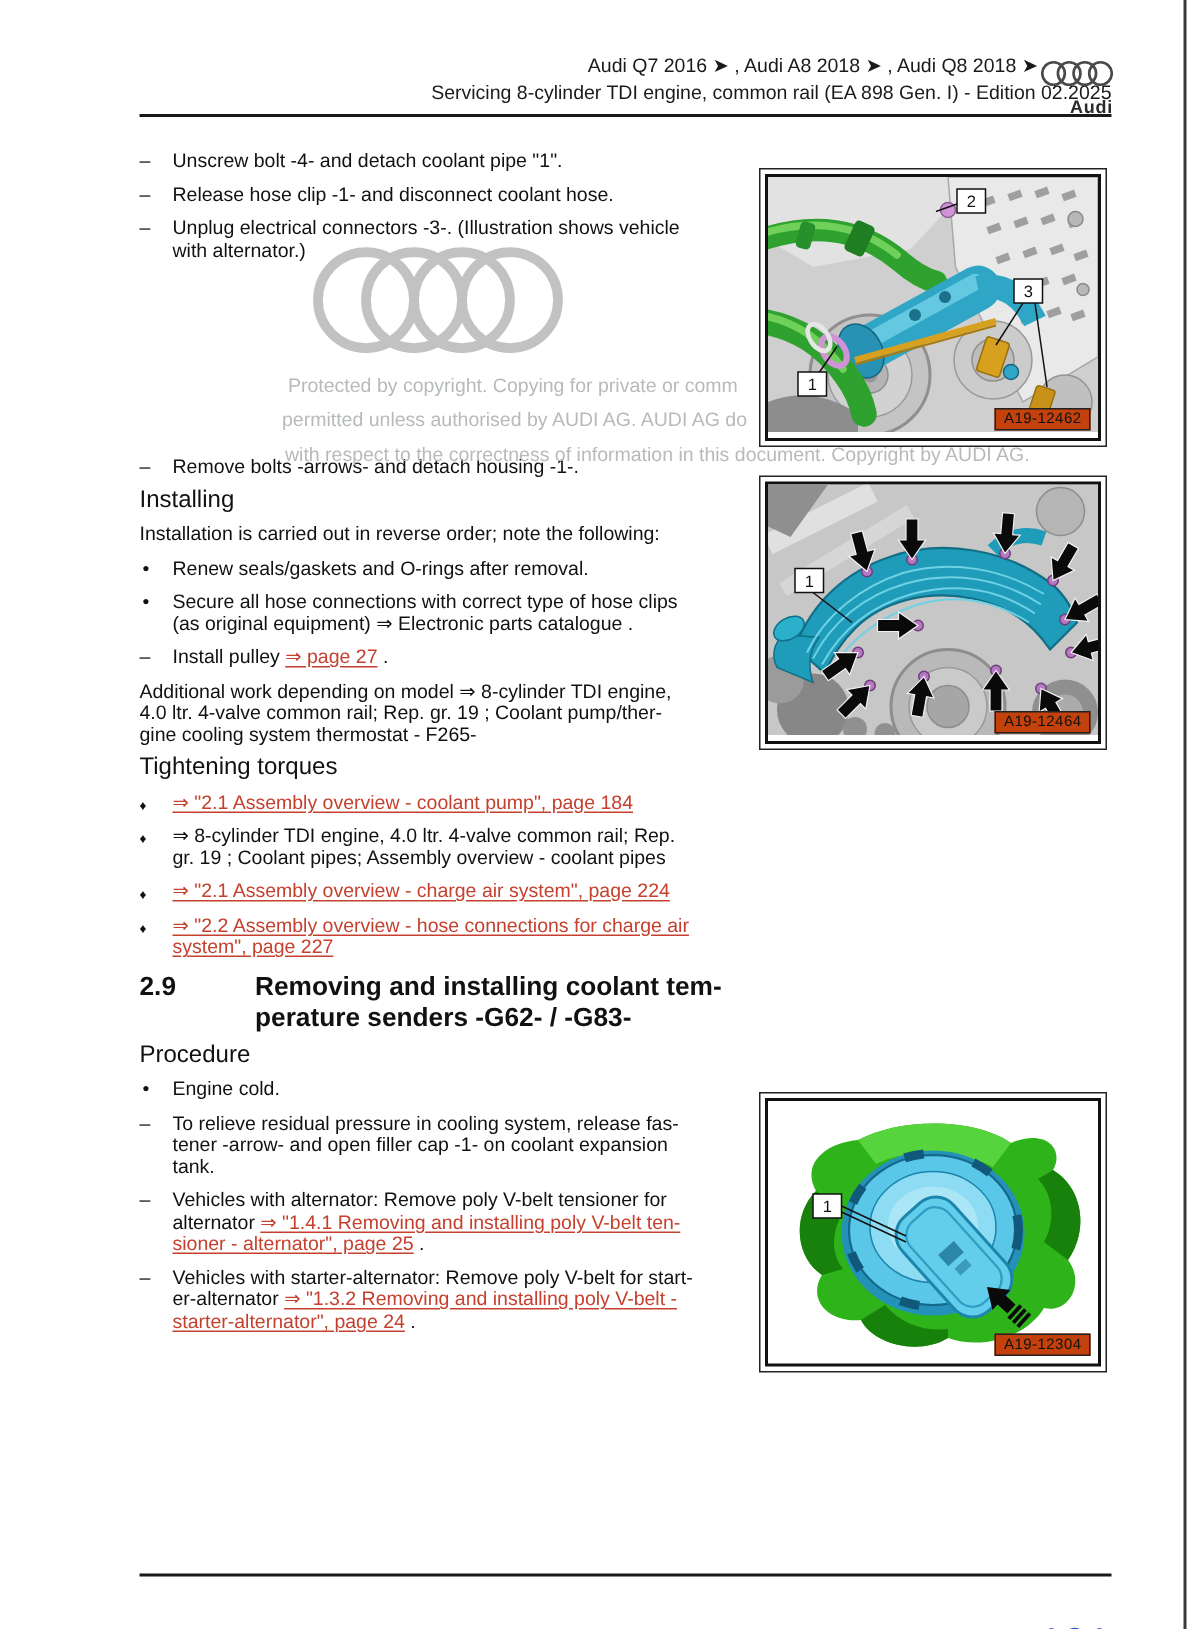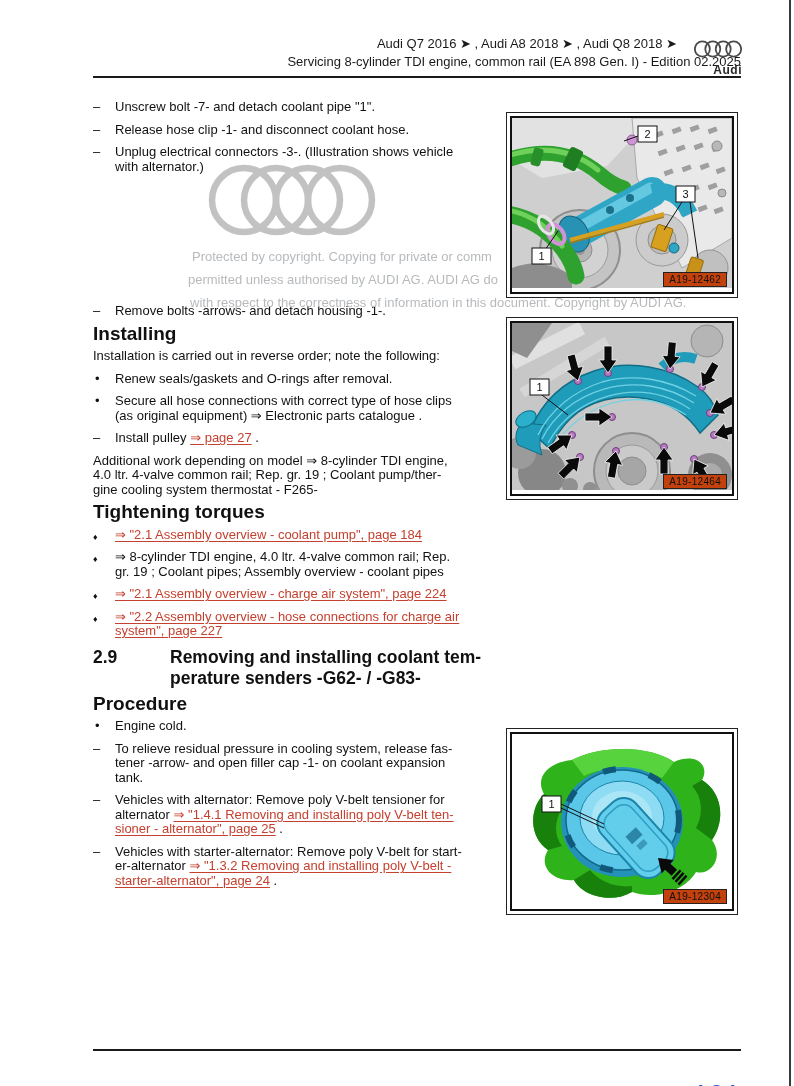--- a/index.html
+++ b/index.html
@@ -19,41 +19,41 @@
   .wm-text{position:absolute;font-size:13px;color:#b7babd;white-space:nowrap;z-index:1;}
   
   .col{position:absolute;left:93px;top:100px;width:410px;z-index:0;}
   .blk{position:relative;margin-bottom:8px;font-size:13px;line-height:14.5px;color:#111;}
   .blk.item{padding-left:22px;}
   .marker{position:absolute;left:0;top:0;}
   .marker.diamond{font-size:9px;top:2px;}
   .marker.bullet{left:2px;}
   .line{white-space:nowrap;}
   .link{color:#c5402e;text-decoration:underline;text-underline-offset:2px;}
-  .subheading{font-weight:bold;margin:3px 0 8px;font-size:19px;line-height:14.5px;}
+  .subheading{font-weight:normal;margin:3px 0 8px;font-size:16px;line-height:14.5px;}
   .section{display:flex;margin:6px 0 8px;font-size:17.5px;font-weight:bold;line-height:21px;color:#111;}
   .section .num{width:77px;flex:0 0 77px;}
   
   .fig{position:absolute;left:506px;width:232px;border:1px solid #222;background:#fff;padding:3px;box-sizing:border-box;z-index:2;}
   .fig-inner{position:relative;border:2px solid #111;overflow:hidden;background:#fff;}
   .fig-inner svg{display:block;}
   .fig-caption{position:absolute;right:5px;bottom:5px;background:#c2410c;border:1px solid #222;
                font-size:10px;line-height:13px;padding:0 5px;color:#111;letter-spacing:.3px;}
   
   .ftr-rule{position:absolute;left:93px;top:1049px;width:648px;height:2px;background:#1a1a1a;}
   .ftr{position:absolute;left:93px;top:1080px;width:648px;display:flex;justify-content:flex-end;align-items:baseline;}
   .ftr-txt{font-size:11.5px;color:#111;}
   .ftr-page{font-size:27px;color:#1d4ed8;margin-left:14px;letter-spacing:1px;text-align:right;}
 </style>
 </head>
 <body>
 
 <div class="page">
 
-  <div class="hdr-line hdr-l1" style="position:absolute;right:117px;top:36px;">Audi Q7 2016 ➤ , Audi A8 2018 ➤ , Audi Q8 2018 ➤</div>
+  <div class="hdr-line hdr-l1" style="position:absolute;right:102px;top:36px;">Audi Q7 2016 ➤ , Audi A8 2018 ➤ , Audi Q8 2018 ➤</div>
   <div class="hdr-line hdr-l2">Servicing 8-cylinder TDI engine, common rail (EA 898 Gen. I) - Edition 02.2025</div>
   <div class="logo">
     <svg width="48" height="22" viewBox="0 0 46 20">
       <g fill="none" stroke="#4a4a4a" stroke-width="1.7">
         <circle cx="8" cy="10" r="7.2"></circle>
           <circle cx="18" cy="10" r="7.2"></circle>
         <circle cx="28" cy="10" r="7.2"></circle>
           <circle cx="38" cy="10" r="7.2"></circle>
       </g>
     </svg>
@@ -69,21 +69,21 @@
         <circle cx="132" cy="36" r="32"></circle>
     </g>
   </svg>
   <div class="wm-text" style="left:192px;top:249px;">Protected by copyright. Copying for private or comm</div>
   <div class="wm-text" style="left:188px;top:272px;">permitted unless authorised by AUDI AG. AUDI AG do</div>
   <div class="wm-text" style="left:190px;top:295px;">with respect to the correctness of information in this document. Copyright by AUDI AG.</div>
 
   <div class="col">
       <div class="blk item">
         <span class="marker dash">–</span>
-        <div class="line"><span class="run">Unscrew bolt -7- and detach coolant pipe "1".</span></div>
+        <div class="line"><span class="run">Unscrew bolt -4- and detach coolant pipe "1".</span></div>
       </div>
       <div class="blk item">
         <span class="marker dash">–</span>
         <div class="line"><span class="run">Release hose clip -1- and disconnect coolant hose.</span></div>
       </div>
       <div class="blk item">
         <span class="marker dash">–</span>
         <div class="line"><span class="run">Unplug electrical connectors -3-. (Illustration shows vehicle</span></div>
         <div class="line"><span class="run">with alternator.)</span></div>
       </div>

